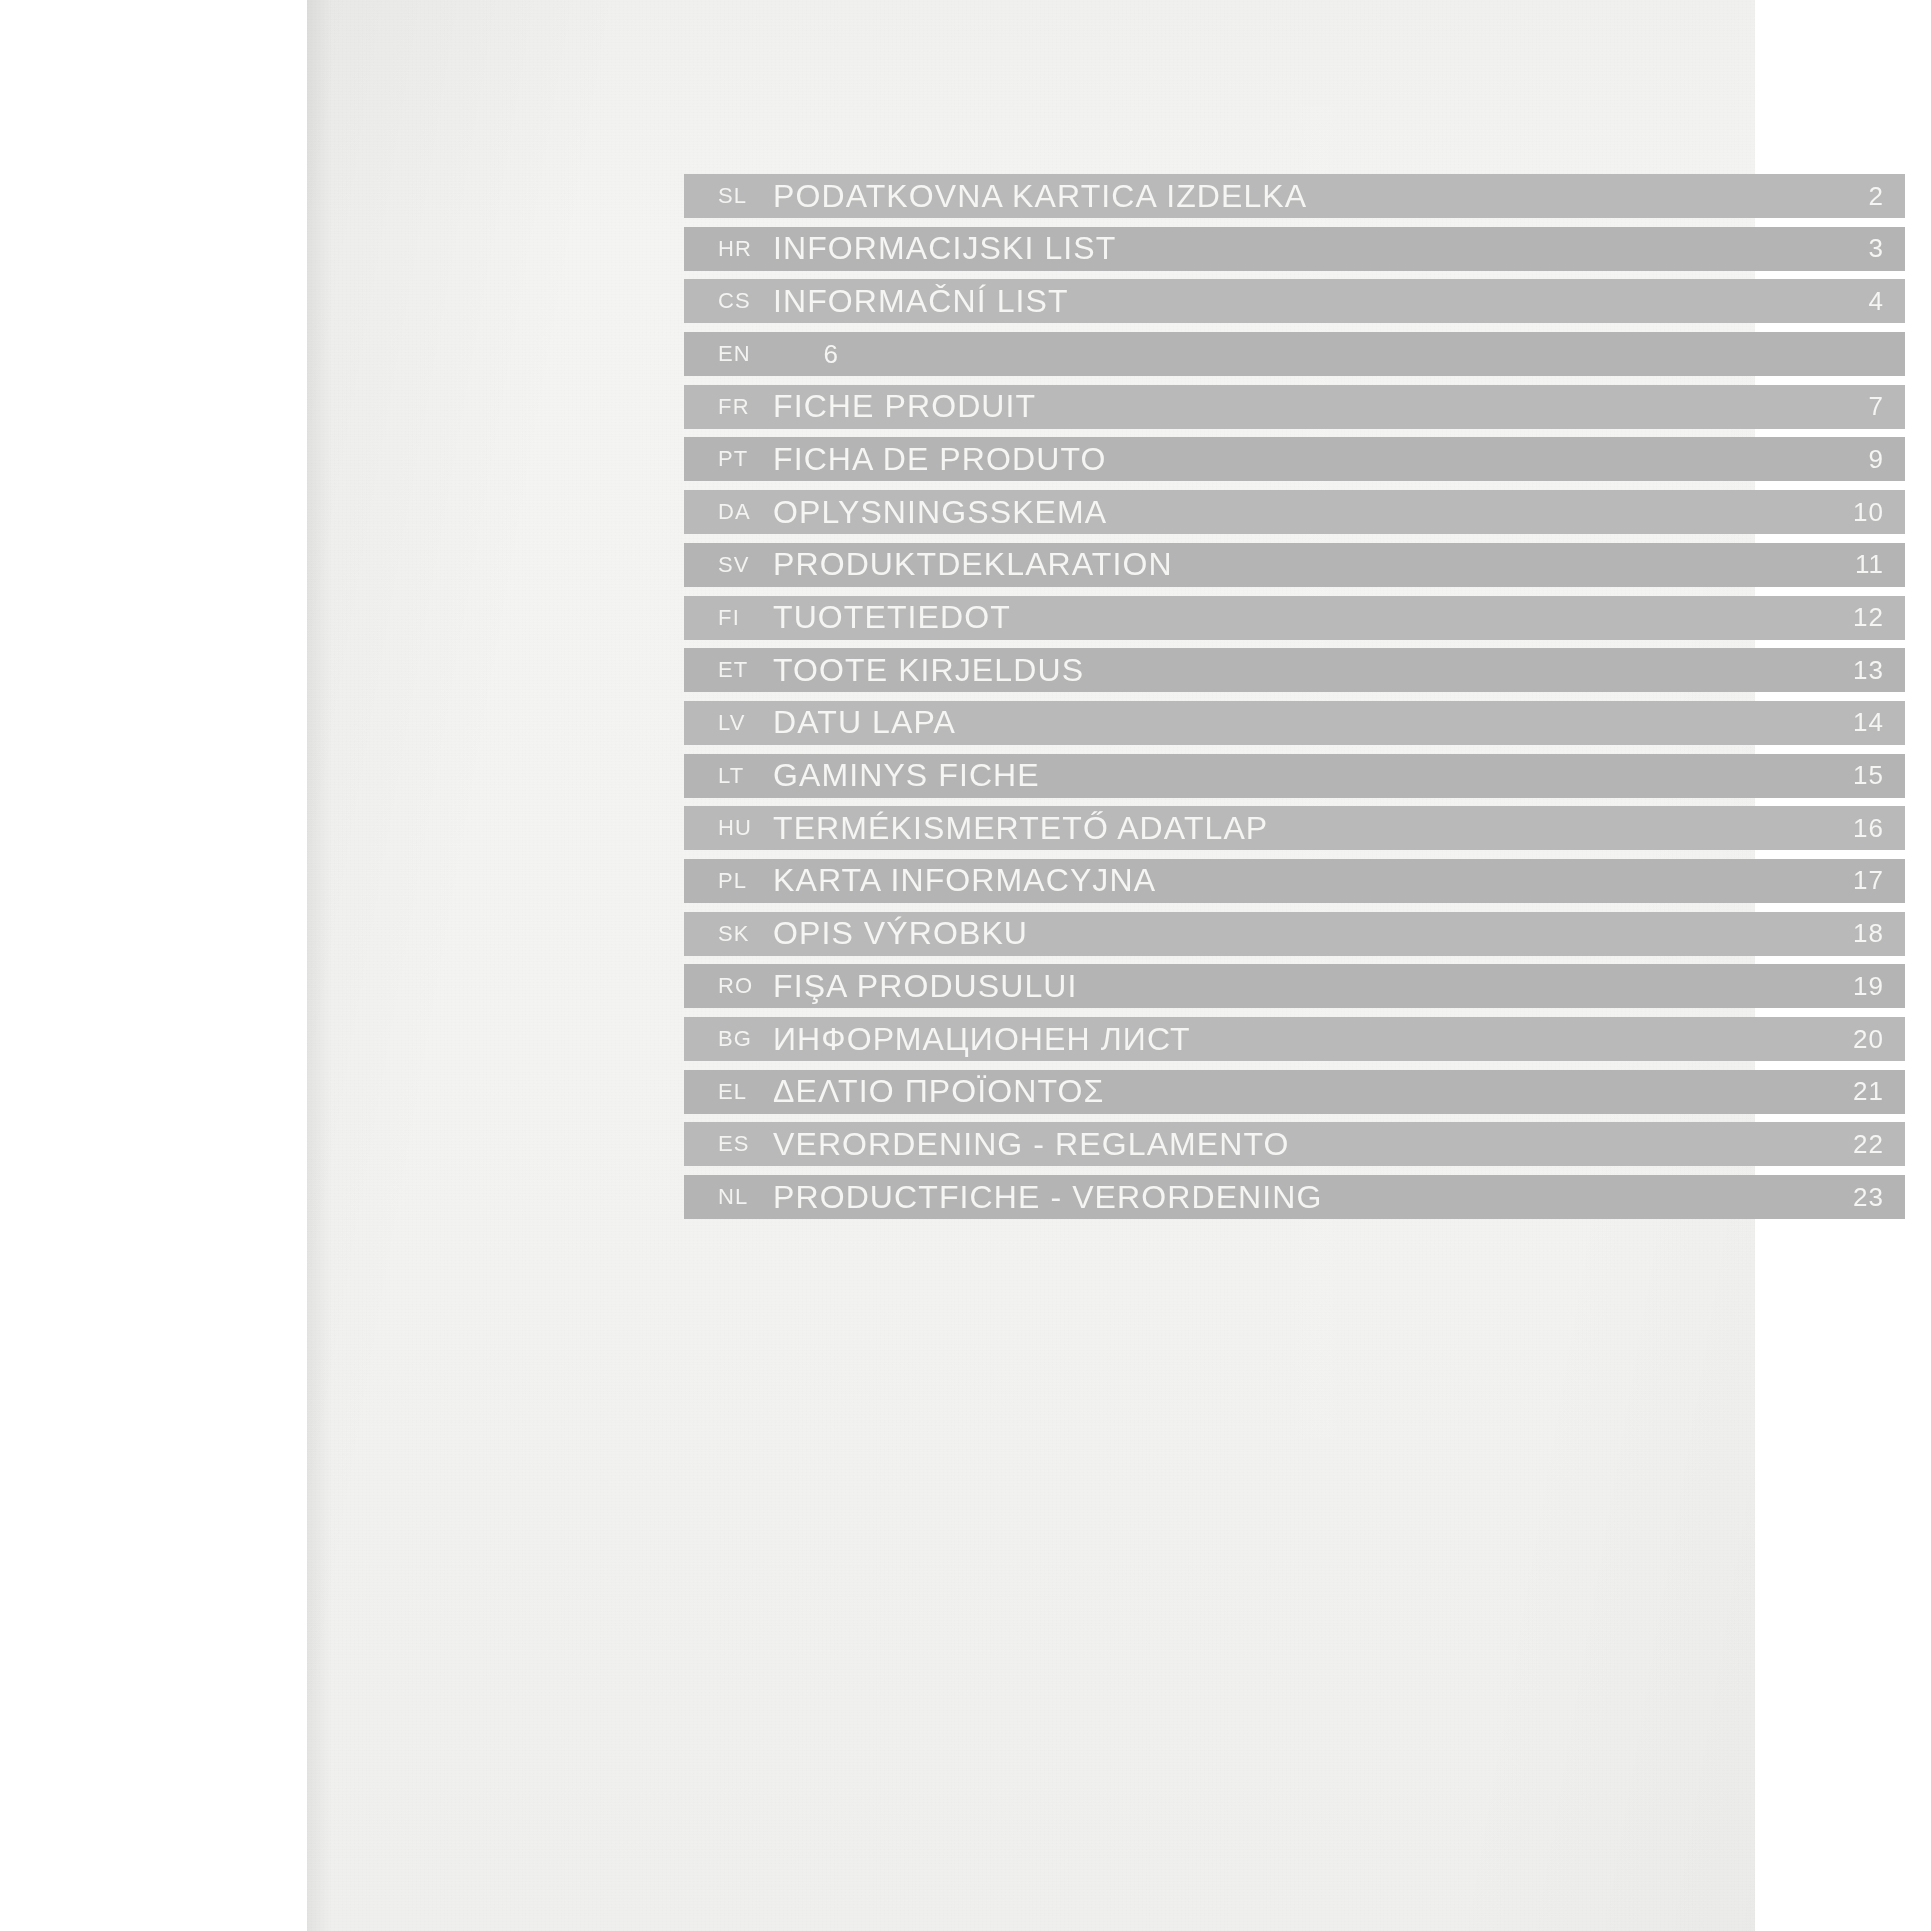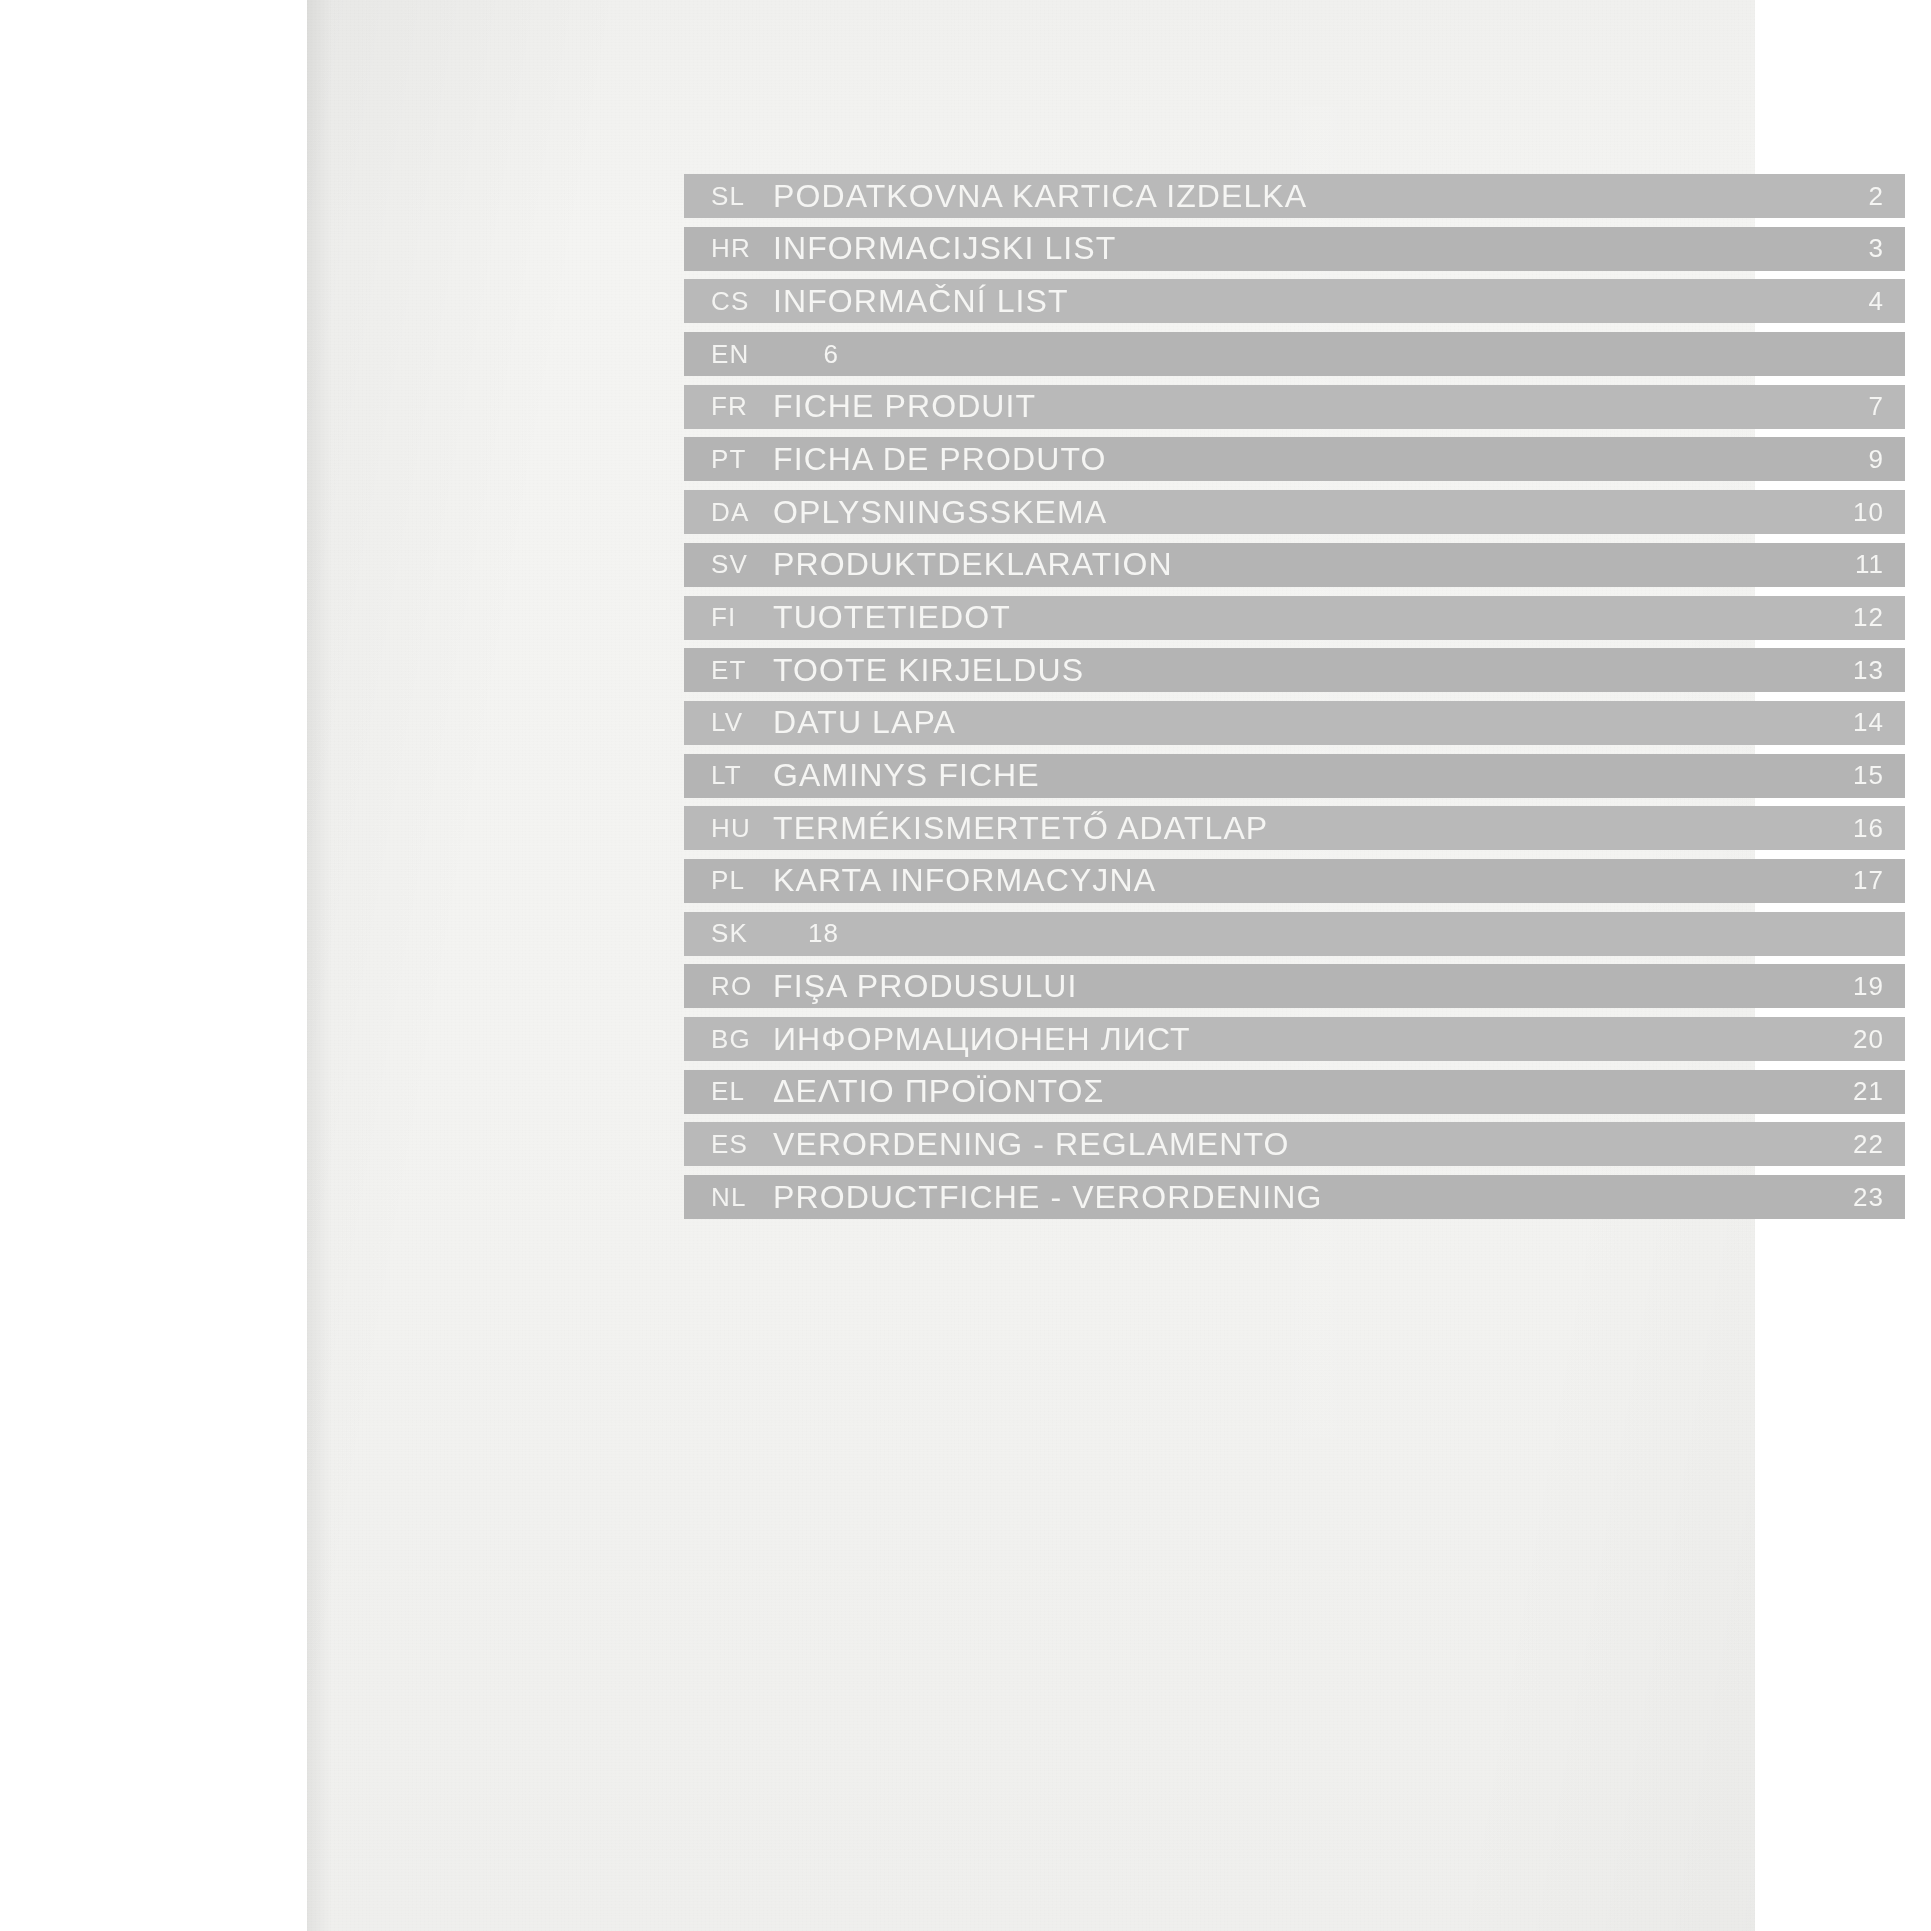--- a/index.html
+++ b/index.html
@@ -69,24 +69,24 @@
     align-items: center;
     box-shadow: inset 0 0 0 0 rgba(0,0,0,0);
   }
 
   
   .toc-row:nth-child(odd) { background: #b9b9b9; }
   .toc-row:nth-child(even) { background: #b4b4b4; }
 
   .toc-code {
     width: 89px;
-    padding-left: 27px;
+    padding-left: 34px;
     box-sizing: border-box;
     color: #f3f3f1;
-    font-size: 26px;
+    font-size: 22px;
     letter-spacing: 1.2px;
     font-weight: 400;
     white-space: nowrap;
   }
 
   .toc-title {
     flex: 1;
     color: #f5f5f3;
     font-size: 32px;
     letter-spacing: 1.1px;
@@ -188,20 +188,21 @@
           <span class="toc-title">TERMÉKISMERTETŐ ADATLAP</span>
           <span class="toc-page">16</span>
         </div>
         <div class="toc-row">
           <span class="toc-code">PL</span>
           <span class="toc-title">KARTA INFORMACYJNA</span>
           <span class="toc-page">17</span>
         </div>
         <div class="toc-row">
           <span class="toc-code">SK</span>
+          <span class="toc-title">OPIS VÝROBKU</span>
           <span class="toc-page">18</span>
         </div>
         <div class="toc-row">
           <span class="toc-code">RO</span>
           <span class="toc-title">FIŞA PRODUSULUI</span>
           <span class="toc-page">19</span>
         </div>
         <div class="toc-row">
           <span class="toc-code">BG</span>
           <span class="toc-title">ИНФОРМАЦИОНЕН ЛИСТ</span>

